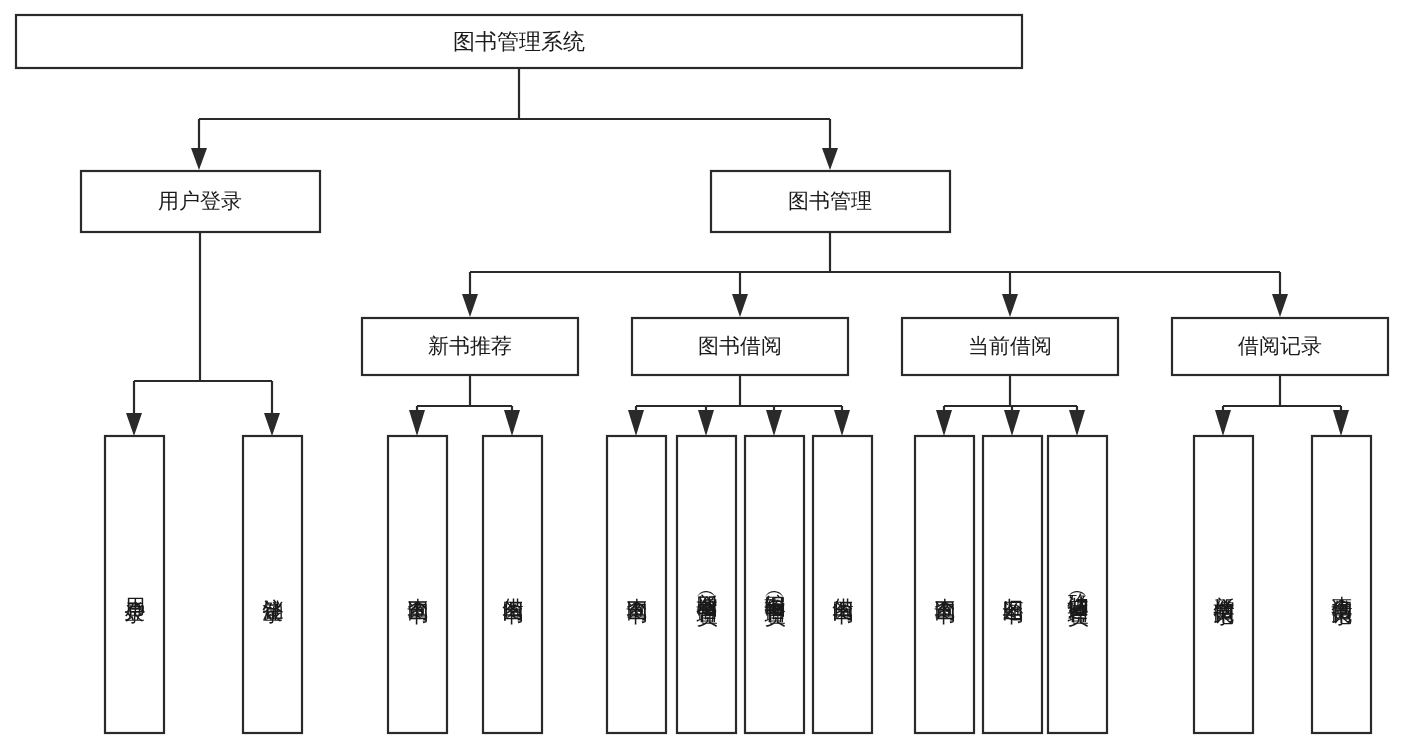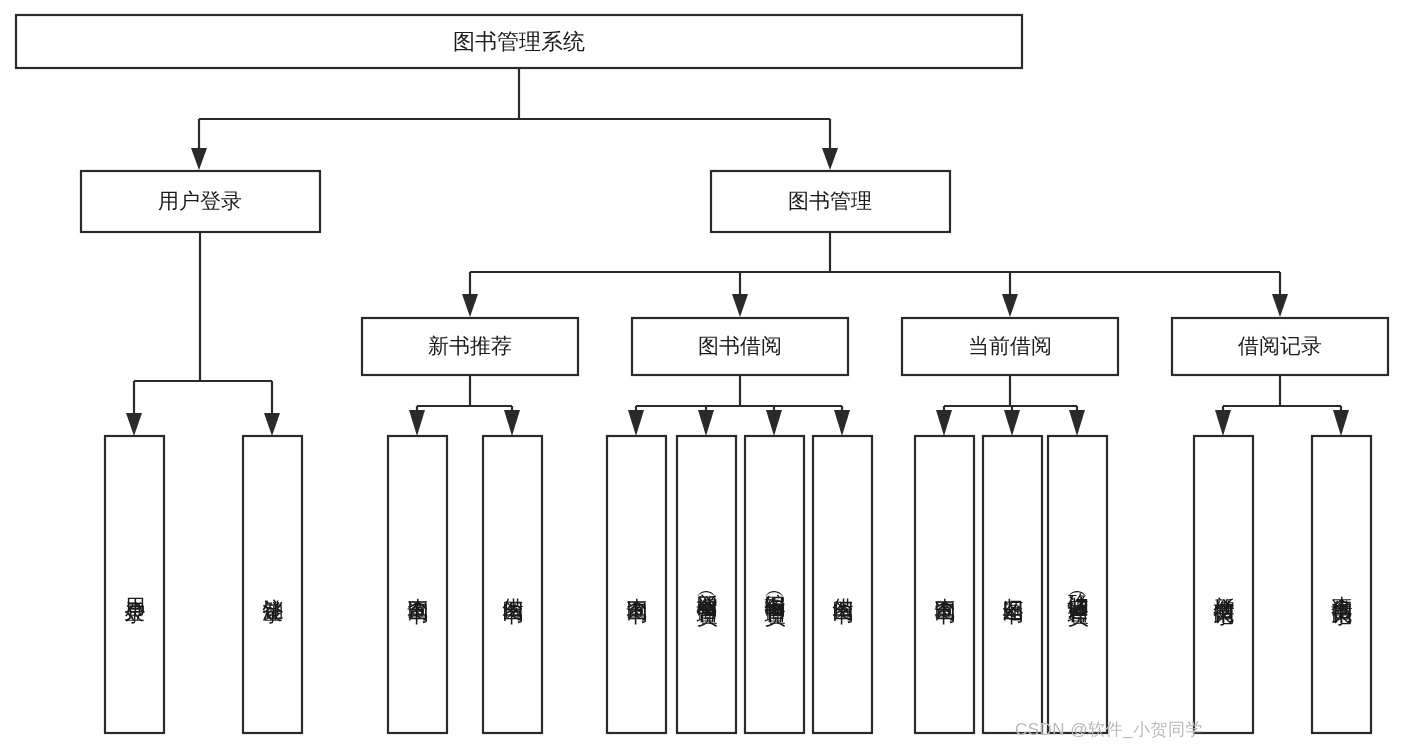--- a/index.html
+++ b/index.html
@@ -212,14 +212,13 @@
   <div class="vleaf" style="left:745px; top:436px; width:59px; height:297px;">编辑图书（管理员）</div>
   <div class="vleaf" style="left:813px; top:436px; width:59px; height:297px;">借阅图书</div>
 
   <div class="vleaf" style="left:915px; top:436px; width:59px; height:297px;">查询图书</div>
   <div class="vleaf" style="left:983px; top:436px; width:59px; height:297px;">归还图书</div>
   <div class="vleaf" style="left:1048px; top:436px; width:59px; height:297px;">确认归还（管理员）</div>
 
   <div class="vleaf" style="left:1194px; top:436px; width:59px; height:297px;">新增借阅记录</div>
   <div class="vleaf" style="left:1312px; top:436px; width:59px; height:297px;">查询借阅记录</div>
 
-  <div class="watermark">CSDN @软件_小贺同学</div>
 </div>
 
 </body></html>

